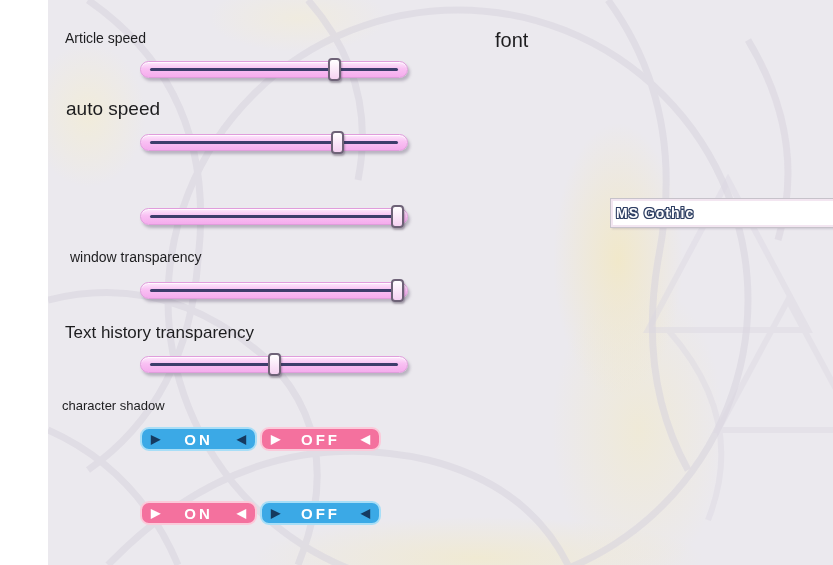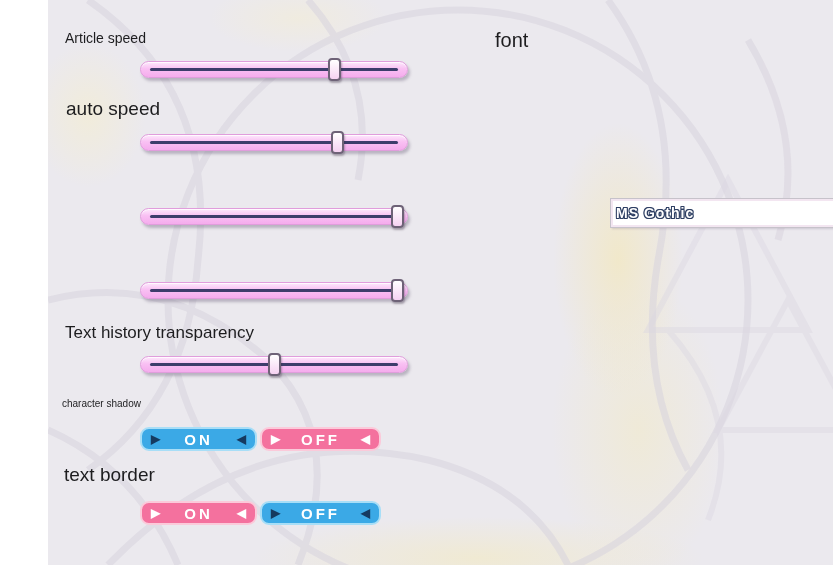--- a/index.html
+++ b/index.html
@@ -14,21 +14,21 @@
       radial-gradient(ellipse 120px 45px at 250px 18px, rgba(243,237,214,.6), rgba(243,237,214,0) 75%),
       #ebe9ee;
     margin-left: 48px;
   }
   #watermark{position:absolute;left:0;top:0;pointer-events:none;}
 
   .lbl{position:absolute;color:#1d1d1f;white-space:nowrap;}
   .lbl-sm{font-size:14px;}
   .lbl-lg{font-size:19px;}
   .lbl-xs{font-size:17px;}
-  .lbl-tiny{font-size:10px;}
+  .lbl-tiny{font-size:13px;}
 
   
   .track{
     position:absolute;left:92px;width:268px;height:17px;border-radius:9px;
     background:linear-gradient(#fdeafc 0%, #f9c0f3 45%, #f5aced 100%);
     border:1px solid #e09ddc;
     box-shadow:2px 3px 3px rgba(110,100,125,.4), inset 0 1px 0 rgba(255,255,255,.8);
     box-sizing:border-box;
   }
   .track .line{
@@ -112,20 +112,21 @@
   <div class="track" style="top:134px;">
     <div class="line"></div>
     <div class="thumb" style="left: 190px;"></div>
   </div>
 
   <div class="track" style="top:208px;">
     <div class="line"></div>
     <div class="thumb" style="left: 250px;"></div>
   </div>
 
+  <div class="lbl lbl-sm" style="left:22px;top:249px;">window transparency</div>
   <div class="track" style="top:282px;">
     <div class="line"></div>
     <div class="thumb" style="left: 250px;"></div>
   </div>
 
   <div class="lbl lbl-xs" style="left:17px;top:323px;">Text history transparency</div>
   <div class="track" style="top:356px;">
     <div class="line"></div>
     <div class="thumb" style="left: 127px;"></div>
   </div>
@@ -137,21 +138,20 @@
       <span>ON</span>
       <span class="tri tri-r">◀</span>
     </div>
     <div class="tbtn tbtn-off btn-pink">
       <span class="tri tri-l">▶</span>
       <span>OFF</span>
       <span class="tri tri-r">◀</span>
     </div>
   </div>
 
-  <div class="lbl lbl-lg" style="left:16px;top:464px;">text border</div>
   <div class="toggle-row" style="top:501px;">
     <div class="tbtn tbtn-on btn-pink">
       <span class="tri tri-l">▶</span>
       <span>ON</span>
       <span class="tri tri-r">◀</span>
     </div>
     <div class="tbtn tbtn-off btn-blue">
       <span class="tri tri-l">▶</span>
       <span>OFF</span>
       <span class="tri tri-r">◀</span>

